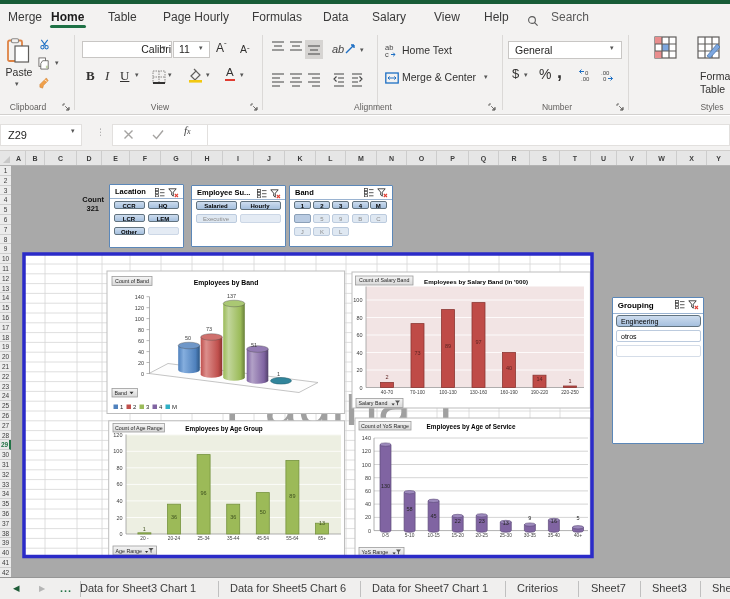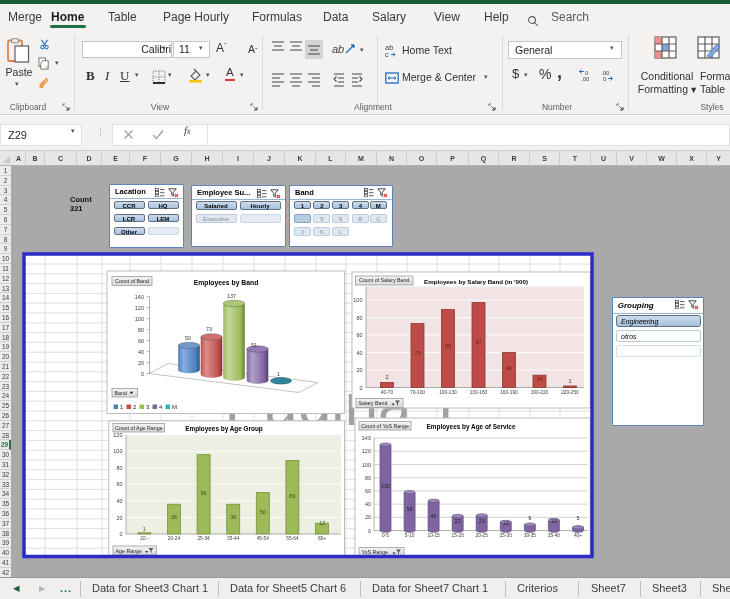--- a/index.html
+++ b/index.html
@@ -85,21 +85,21 @@
   <svg class="launcher" style="left:62px;" viewBox="0 0 8 8">
       <path d="M1 1 v2 M1 1 h2 M7 7 h-3 M7 7 v-3 M3.2 3.2 L6.8 6.8 M6.8 4.6 v2.2 h-2.2" stroke="#605e5c" stroke-width="0.9" fill="none"></path>
     </svg>
   <div class="vsep" style="left:74px;"></div>
 
   <div class="abs" style="left:82px;top:11px;width:90px;height:17px;background:#fff;border:1px solid #c8c6c4;box-sizing:border-box;font-size:10.5px;color:#252423;line-height:15px;padding-left:5px;text-align:right;">Calibri</div>
   <div class="abs" style="left:162px;top:14px;font-size:7px;color:#555;">▾</div>
   <div class="abs" style="left:173px;top:11px;width:37px;height:17px;background:#fff;border:1px solid #c8c6c4;box-sizing:border-box;font-size:10.5px;color:#252423;line-height:15px;padding-left:5px;">11</div>
   <div class="abs" style="left:199px;top:14px;font-size:7px;color:#555;">▾</div>
   <div class="abs" style="left:216px;top:11px;font-size:12px;color:#323130;">A<span style="font-size:8px;vertical-align:4px;">ˆ</span></div>
-  <div class="abs" style="left:248px;top:13px;font-size:10.5px;color:#323130;">A<span style="font-size:8px;">ˇ</span></div>
+  <div class="abs" style="left:240px;top:13px;font-size:10.5px;color:#323130;">A<span style="font-size:8px;">ˇ</span></div>
   <div class="abs" style="left:86px;top:38px;font-size:13px;font-weight:bold;color:#323130;font-family:'Liberation Serif',serif;">B</div>
   <div class="abs" style="left:105px;top:38px;font-size:13px;font-style:italic;color:#323130;font-family:'Liberation Serif',serif;">I</div>
   <div class="abs" style="left:120px;top:38px;font-size:13px;text-decoration:underline;color:#323130;font-family:'Liberation Serif',serif;">U</div>
   <div class="abs" style="left:135px;top:41px;font-size:7px;color:#555;">▾</div>
   <svg class="abs" style="left:152px;top:40px;" width="14" height="14" viewBox="0 0 14 14">
     <path d="M1 1 h12 v12 h-12 z M7 1 v12 M1 7 h12" stroke="#8a8886" stroke-width="1" fill="none" stroke-dasharray="1.5 1"></path>
     <path d="M1 13 h12" stroke="#323130" stroke-width="2"></path>
   </svg>
   <div class="abs" style="left:168px;top:41px;font-size:7px;color:#555;">▾</div>
   <svg class="abs" style="left:188px;top:38px;" width="15" height="15" viewBox="0 0 15 15">
@@ -180,21 +180,20 @@
     </svg>
   <div class="vsep" style="left:628px;"></div>
 
   <svg class="abs" style="left:654px;top:6px;" width="23" height="23" viewBox="0 0 23 23">
     <rect x="1" y="1" width="21" height="21" fill="#fff" stroke="#5f5d5b" stroke-width="1.2"></rect>
     <rect x="1" y="1" width="7" height="7" fill="#e98d8d"></rect>
     <rect x="8" y="8" width="7" height="7" fill="#7da7e0"></rect>
     <rect x="1" y="15" width="7" height="7" fill="#e98d8d"></rect>
     <path d="M8 1 v21 M15 1 v21 M1 8 h21 M1 15 h21" stroke="#5f5d5b" stroke-width="1.2"></path>
   </svg>
-  <div class="abs" style="left:631px;top:40px;width:72px;text-align:center;font-size:10.5px;color:#323130;line-height:13px;">Conditional<br>Formatting&nbsp;▾</div>
   <svg class="abs" style="left:697px;top:6px;" width="23" height="23" viewBox="0 0 23 23">
     <rect x="1" y="1" width="21" height="21" fill="#fff" stroke="#5f5d5b" stroke-width="1.2"></rect>
     <path d="M8 1 v21 M15 1 v21 M1 8 h21 M1 15 h21" stroke="#5f5d5b" stroke-width="1.2"></path>
     <path d="M10 20 L20 8 l3 3 -10 11 z" fill="#7da7e0" stroke="#4a77ad" stroke-width="0.8"></path>
   </svg>
   <div class="abs" style="left:700px;top:40px;width:40px;font-size:10.5px;color:#323130;line-height:13px;">Forma<br>Table</div>
   <div class="glabel" style="left:682px;width:60px;">Styles</div>
 </div>
 <div class="abs" id="fbar">
   <div class="abs" style="left:0px;top:8px;width:82px;height:22px;background:#fff;border:1px solid #e2e0de;box-sizing:border-box;font-size:11px;color:#252423;line-height:20px;padding-left:7px;">Z29</div>
@@ -568,21 +567,21 @@
     <div class="rh" style="top:333.2px;height:9.8px;line-height:9.8px;">35</div>
     <div class="rh" style="top:343.0px;height:9.8px;line-height:9.8px;">36</div>
     <div class="rh" style="top:352.8px;height:9.8px;line-height:9.8px;">37</div>
     <div class="rh" style="top:362.6px;height:9.8px;line-height:9.8px;">38</div>
     <div class="rh" style="top:372.4px;height:9.8px;line-height:9.8px;">39</div>
     <div class="rh" style="top:382.2px;height:9.8px;line-height:9.8px;">40</div>
     <div class="rh" style="top:392.0px;height:9.8px;line-height:9.8px;">41</div>
     <div class="rh" style="top:401.8px;height:9.8px;line-height:9.8px;">42</div>
   </div>
 
-  <div class="abs" style="left:70px;top:29px;width:34px;font-size:7.5px;font-weight:bold;color:#111;line-height:9px;">Count<br><span style="padding-right:5px;">321</span></div>
+  <div class="abs" style="left:70px;top:29px;width:34px;text-align:right;font-size:7.5px;font-weight:bold;color:#111;line-height:9px;">Count<br><span style="padding-right:5px;">321</span></div>
 
   <div class="slicer" style="left:109px;top:18px;width:75px;height:63.5px;">
     <div class="slhead">
         <div class="sltitle">Lacation</div>
         <svg class="abs" style="right:18px;top:2.5px;" width="10" height="9" viewBox="0 0 10 9">
       <rect x="0.5" y="0.5" width="3" height="2.2" fill="none" stroke="#333" stroke-width="0.7"></rect>
       <rect x="0.5" y="3.6" width="3" height="2.2" fill="none" stroke="#333" stroke-width="0.7"></rect>
       <rect x="0.5" y="6.7" width="3" height="2.2" fill="none" stroke="#333" stroke-width="0.7"></rect>
       <path d="M5 1.6 h4.5 M5 4.7 h4.5 M5 7.8 h4.5" stroke="#333" stroke-width="0.8"></path>
     </svg>
@@ -641,21 +640,21 @@
     <div class="slbtn" style="left:3.8px;top:28.5px;width:17px;height:8.5px;background:#b9cbe2;border:1px solid #8ba0b8;"></div>
     <div class="slbtn unsel" style="left:23.4px;top:28.5px;width:17px;height:8.5px;line-height:8px;">5</div>
     <div class="slbtn unsel" style="left:42.2px;top:28.5px;width:17px;height:8.5px;line-height:8px;">9</div>
     <div class="slbtn unsel" style="left:61.8px;top:28.5px;width:17px;height:8.5px;line-height:8px;">B</div>
     <div class="slbtn unsel" style="left:79.8px;top:28.5px;width:17px;height:8.5px;line-height:8px;">C</div>
     <div class="slbtn unsel" style="left:3.8px;top:41.7px;width:17px;height:8.5px;line-height:8px;">J</div>
     <div class="slbtn unsel" style="left:23.4px;top:41.7px;width:17px;height:8.5px;line-height:8px;">K</div>
     <div class="slbtn unsel" style="left:42.2px;top:41.7px;width:17px;height:8.5px;line-height:8px;">L</div>
   </div>
 
-  <div class="slicer" style="left:611.7px;top:130.8px;width:92px;height:129px;font-style:italic;">
+  <div class="slicer" style="left:611.7px;top:130.8px;width:92px;height:147px;">
     <div class="slhead" style="height:15px;">
         <div class="sltitle" style="font-size:8px;top:3px;">Grouping</div>
         <svg class="abs" style="right:18px;top:2.5px;" width="10" height="9" viewBox="0 0 10 9">
       <rect x="0.5" y="0.5" width="3" height="2.2" fill="none" stroke="#333" stroke-width="0.7"></rect>
       <rect x="0.5" y="3.6" width="3" height="2.2" fill="none" stroke="#333" stroke-width="0.7"></rect>
       <rect x="0.5" y="6.7" width="3" height="2.2" fill="none" stroke="#333" stroke-width="0.7"></rect>
       <path d="M5 1.6 h4.5 M5 4.7 h4.5 M5 7.8 h4.5" stroke="#333" stroke-width="0.8"></path>
     </svg>
     <svg class="abs" style="right:4px;top:2.5px;" width="11" height="10" viewBox="0 0 11 10">
       <path d="M0.8 0.8 h7.4 l-2.9 3.4 v4 l-1.6 -1.2 v-2.8 z" fill="none" stroke="#333" stroke-width="0.9"></path>
@@ -666,21 +665,21 @@
     <div class="slbtn" style="left:3.3px;top:32.7px;width:85px;height:12px;line-height:11.5px;font-size:7px;text-align:left;padding-left:4px;background:#fff;border:1px solid #bccbde;">otros</div>
     <div class="slbtn" style="left:3.3px;top:47.7px;width:85px;height:12px;background:#fff;border:1px solid #d5dde8;"></div>
   </div>
 
 </div>
 <div class="abs" id="tabbar">
   <div class="stab" style="left:13px;color:#1e5c38;font-size:8.5px;">◀</div>
   <div class="stab" style="left:39px;color:#b5b5b5;font-size:8px;">▶</div>
   <div class="stab" style="left:60px;color:#217346;font-weight:bold;letter-spacing:1px;">...</div>
   <div class="tsep" style="left:80px;"></div>
-  <div class="stab" style="left:92px;">Data for Sheet3 Chart 1</div>
+  <div class="stab" style="left:80px;">Data for Sheet3 Chart 1</div>
   <div class="tsep" style="left:218px;"></div>
   <div class="stab" style="left:230px;">Data for Sheet5 Chart 6</div>
   <div class="tsep" style="left:360px;"></div>
   <div class="stab" style="left:372px;">Data for Sheet7 Chart 1</div>
   <div class="tsep" style="left:505px;"></div>
   <div class="stab" style="left:517px;">Criterios</div>
   <div class="tsep" style="left:578px;"></div>
   <div class="stab" style="left:591px;">Sheet7</div>
   <div class="tsep" style="left:640px;"></div>
   <div class="stab" style="left:652px;">Sheet3</div>

